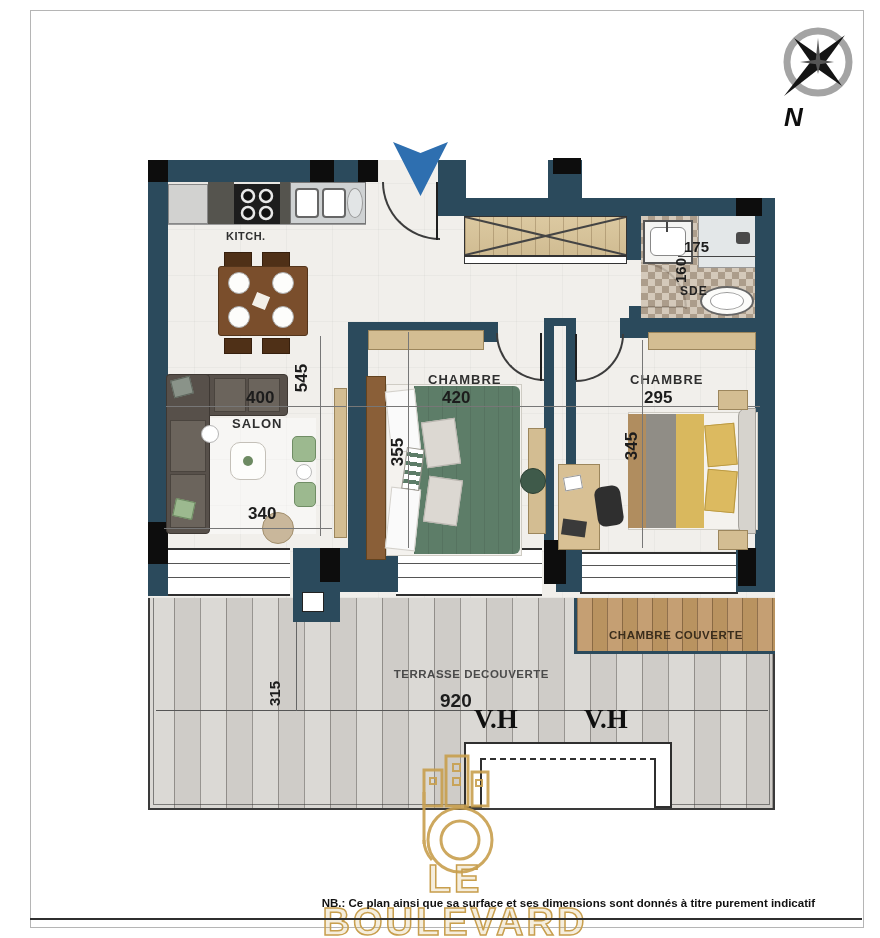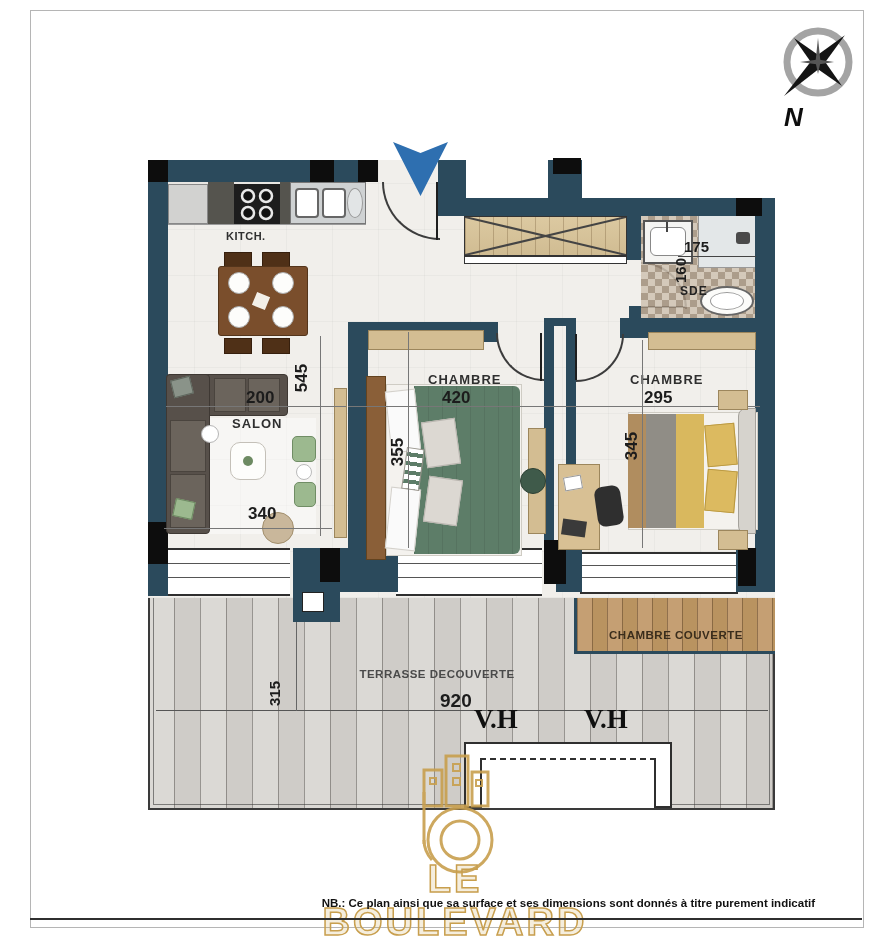--- a/index.html
+++ b/index.html
@@ -55,21 +55,21 @@
     <polygon points="46,26 48.5,50 46,62 43.5,50" fill="#555"></polygon>
     <polygon points="28,50 46,47.5 62,50 46,52.5" fill="#555"></polygon>
     <text x="12" y="114" font-size="26" font-weight="bold" font-style="italic" fill="#0d0d0d">N</text>
   </svg>
 
   <div class="terr-light" style="left:148px;top:592px;width:627px;height:218px;"></div>
   <div class="abs" style="left:148px;top:592px;width:627px;height:218px;border:2px solid #3a3a3a;box-sizing:border-box;"></div>
   <div class="abs" style="left:153px;top:597px;width:617px;height:208px;border:1px solid rgba(60,60,60,.6);box-sizing:border-box;"></div>
   <div class="terr-brown" style="left:574px;top:592px;width:201px;height:62px;box-sizing:border-box;"></div>
   <div class="rlabel" style="left:585px;top:629px;width:182px;text-align:center;font-size:11.5px;color:#3a2d1c;letter-spacing:.5px;">CHAMBRE COUVERTE</div>
-  <div class="rlabel" style="left:325px;top:668px;width:224px;text-align:center;font-size:11.5px;color:#4a4a4a;letter-spacing:.5px;">TERRASSE DECOUVERTE</div>
+  <div class="rlabel" style="left:325px;top:668px;width:224px;text-align:right;font-size:11.5px;color:#4a4a4a;letter-spacing:.5px;">TERRASSE DECOUVERTE</div>
   <div class="dline" style="left:156px;top:710px;width:612px;height:1px;background:#555;"></div>
   <div class="dline" style="left:296px;top:596px;width:1px;height:115px;background:#666;"></div>
   <div class="dim" style="left:440px;top:690px;font-size:19px;">920</div>
   <div class="dims vdim" style="left:262px;top:685px;font-size:15px;">315</div>
   <div class="vh" style="left:474px;top:704px;">V.H</div>
   <div class="vh" style="left:584px;top:704px;">V.H</div>
 
   <div class="abs" style="left:464px;top:742px;width:208px;height:66px;background:#fff;border:2px solid #2f2f2f;box-sizing:border-box;"></div>
   <div class="abs" style="left:480px;top:758px;width:176px;height:50px;background:#fff;border:2px solid #2f2f2f;border-top:2px dashed #2f2f2f;border-bottom:none;box-sizing:border-box;"></div>
 
@@ -181,21 +181,21 @@
   <div class="abs" style="left:174px;top:500px;width:18px;height:16px;background:#9cb98f;border:1px solid #6d8a62;transform:rotate(12deg);"></div>
   <div class="abs" style="left:201px;top:425px;width:18px;height:18px;background:#fff;border:1px solid #b5b5b5;border-radius:50%;box-sizing:border-box;"></div>
   <div class="abs" style="left:230px;top:442px;width:36px;height:38px;background:#fdfdfb;border:1px solid #c4c0b8;border-radius:10px;box-sizing:border-box;"></div>
   <div class="abs" style="left:243px;top:456px;width:10px;height:10px;background:#6d8a62;border-radius:50%;"></div>
   <div class="abs" style="left:292px;top:436px;width:24px;height:26px;background:#9cb98f;border:1px solid #708d65;border-radius:5px;box-sizing:border-box;"></div>
   <div class="abs" style="left:296px;top:464px;width:16px;height:16px;background:#fff;border:1px solid #bbb;border-radius:50%;box-sizing:border-box;"></div>
   <div class="abs" style="left:294px;top:482px;width:22px;height:25px;background:#9cb98f;border:1px solid #708d65;border-radius:5px;box-sizing:border-box;"></div>
   <div class="abs" style="left:262px;top:512px;width:32px;height:32px;background:#c9b79b;border:1px solid #a28f6d;border-radius:50%;box-sizing:border-box;"></div>
   <div class="wood" style="left:334px;top:388px;width:13px;height:150px;"></div>
 
-  <div class="dim" style="left:246px;top:388px;">200</div>
+  <div class="dim" style="left:246px;top:388px;">400</div>
   <div class="dline" style="left:166px;top:406px;width:180px;height:1px;"></div>
   <div class="rlabel" style="left:232px;top:416px;">SALON</div>
   <div class="dim" style="left:248px;top:504px;">340</div>
   <div class="dline" style="left:164px;top:528px;width:168px;height:1px;"></div>
   <div class="dim vdim" style="left:288px;top:368px;">545</div>
   <div class="dline" style="left:320px;top:336px;width:1px;height:200px;"></div>
 
   <div class="wood" style="left:368px;top:330px;width:116px;height:20px;"></div>
   <div class="abs" style="left:366px;top:376px;width:20px;height:184px;background:#8a5f38;border:1px solid #63431f;box-sizing:border-box;"></div>
   <div class="abs" style="left:386px;top:384px;width:136px;height:172px;background:#f4f2ee;border:1px solid #cfccc4;box-sizing:border-box;"></div>

